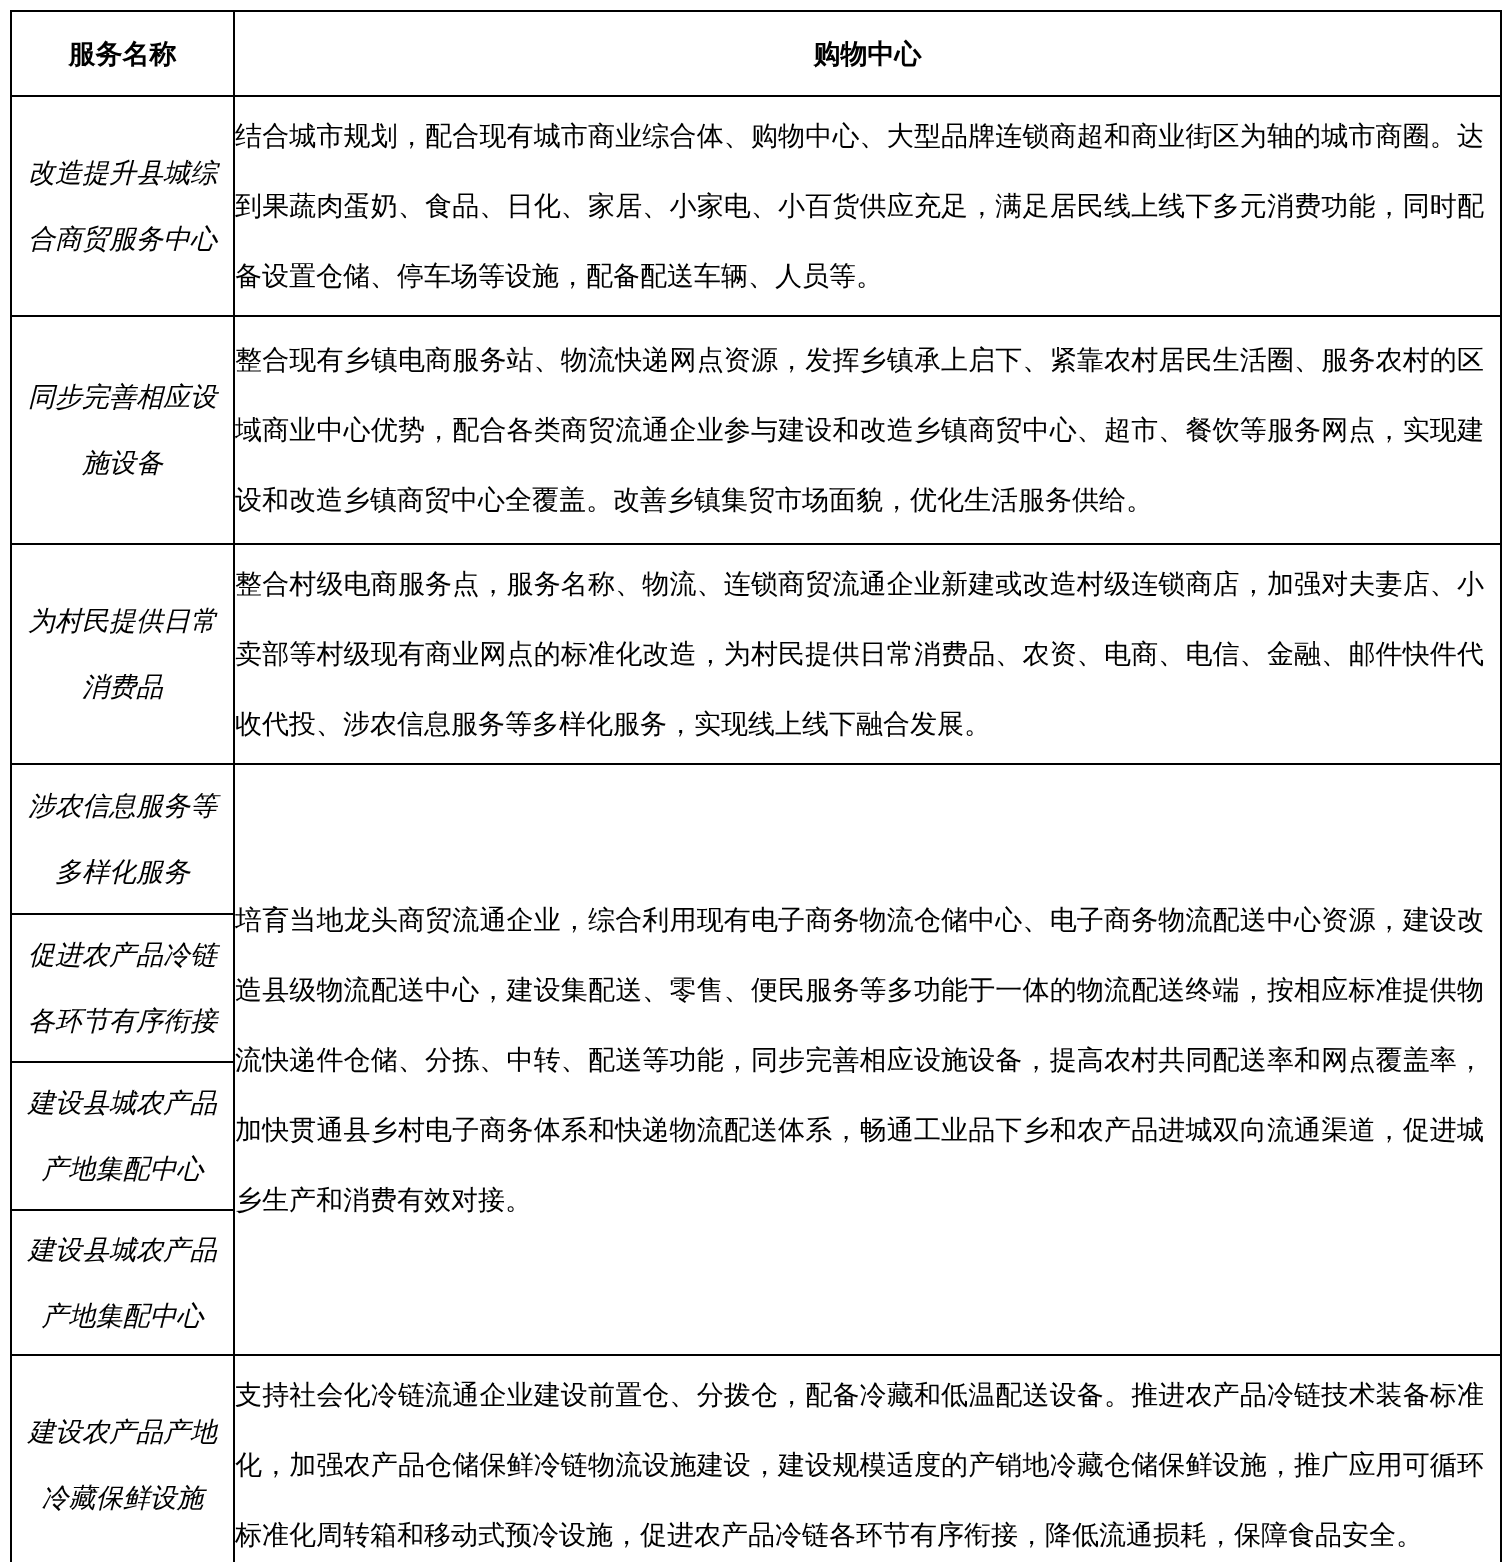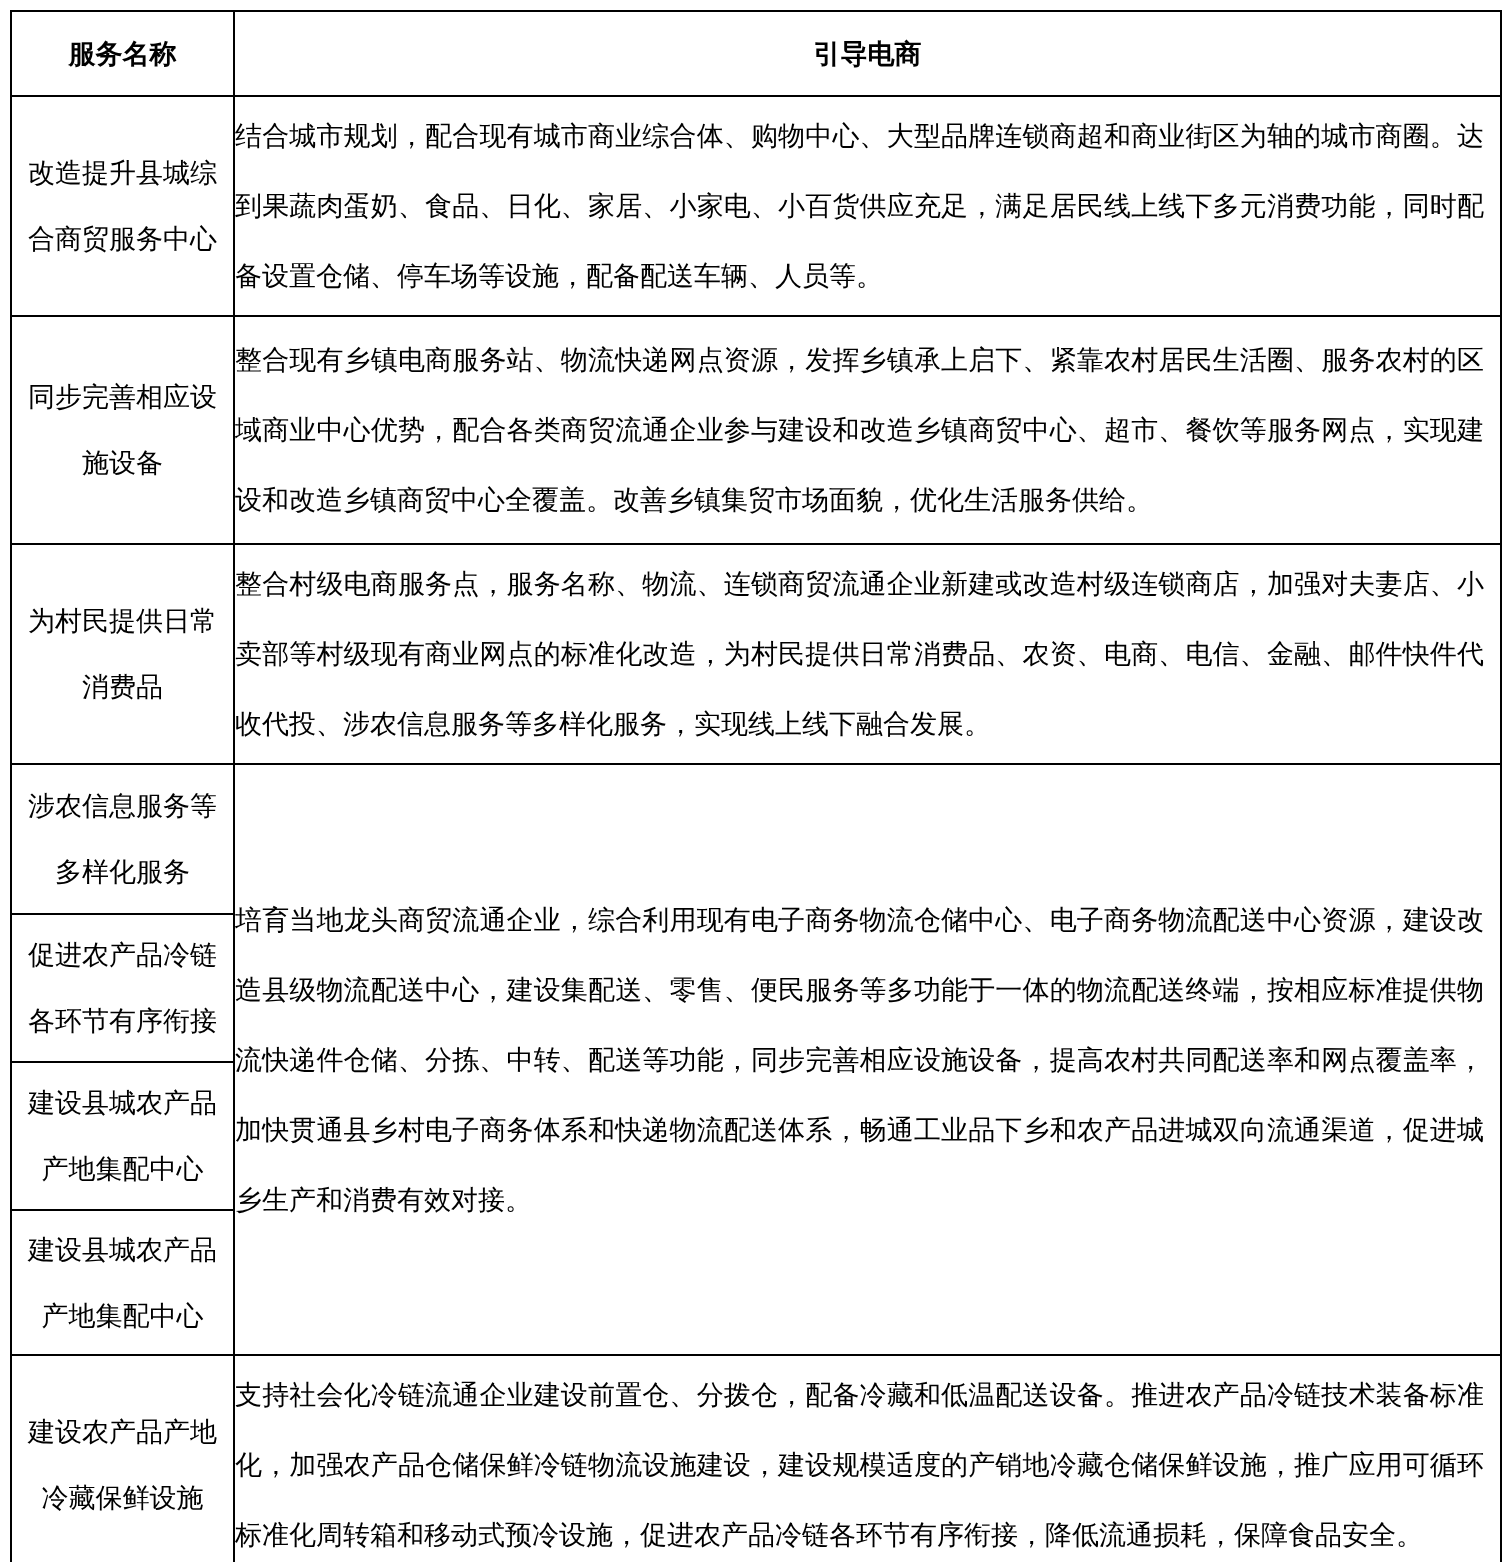--- a/index.html
+++ b/index.html
@@ -36,20 +36,21 @@
     text-align: center;
     height: 85px;
     padding: 0 6px;
     border-radius: 20px;
   }
   td.name {
     font-size: 27px;
     text-align: center;
     line-height: 66px;
     padding: 0 10px;
+    font-style: italic;
   }
   td.content {
     font-size: 27px;
     text-align: justify;
     line-height: 70px;
     padding: 4px 16px 4px 0;
   }
   tr.r1 { height: 213px; }
   tr.r2 { height: 228px; }
   tr.r3 { height: 204px; }
@@ -64,21 +65,21 @@
 
 <div class="page">
   <table class="doc-table">
     <colgroup>
       <col class="c-name">
       <col class="c-content">
     </colgroup>
     <thead>
       <tr>
         <th class="hdr">服务名称</th>
-        <th class="hdr">引导电商</th>
+        <th class="hdr">购物中心</th>
       </tr>
     </thead>
     <tbody>
       <tr class="r1">
         <td class="name">改造提升县城综合商贸服务中心</td>
         <td class="content">结合城市规划，配合现有城市商业综合体、购物中心、大型品牌连锁商超和商业街区为轴的城市商圈。达到果蔬肉蛋奶、食品、日化、家居、小家电、小百货供应充足，满足居民线上线下多元消费功能，同时配备设置仓储、停车场等设施，配备配送车辆、人员等。</td>
       </tr>
       <tr class="r2">
         <td class="name">同步完善相应设施设备</td>
         <td class="content">整合现有乡镇电商服务站、物流快递网点资源，发挥乡镇承上启下、紧靠农村居民生活圈、服务农村的区域商业中心优势，配合各类商贸流通企业参与建设和改造乡镇商贸中心、超市、餐饮等服务网点，实现建设和改造乡镇商贸中心全覆盖。改善乡镇集贸市场面貌，优化生活服务供给。</td>

